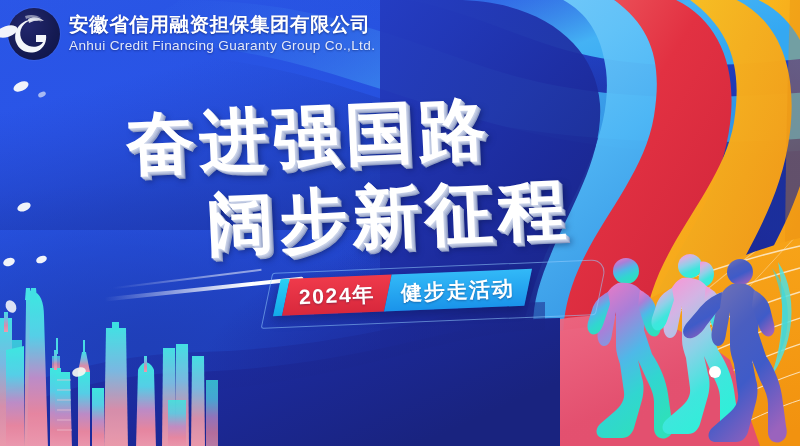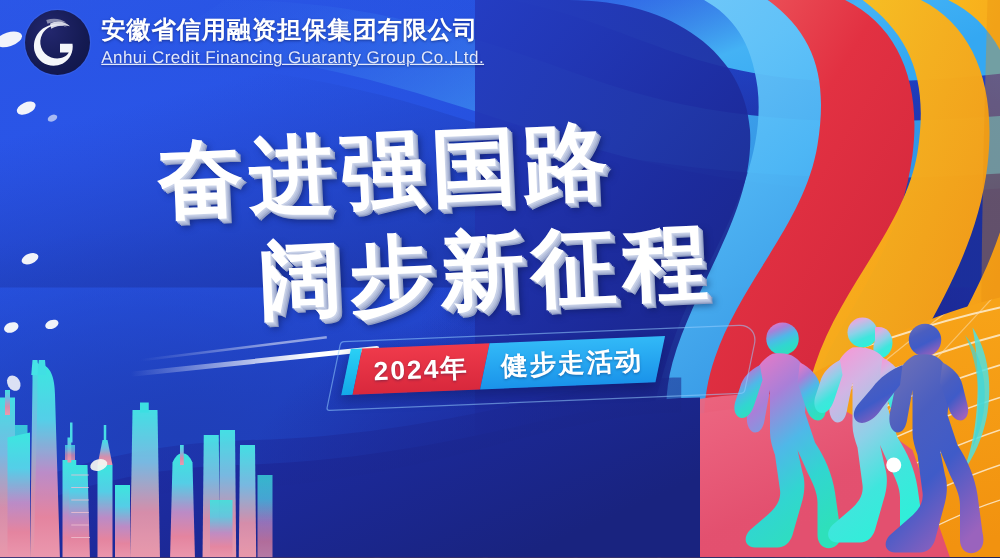--- a/index.html
+++ b/index.html
@@ -56,21 +56,21 @@
 
   
   .streak {
     position: absolute;
     background: linear-gradient(90deg, rgba(255,255,255,0) 0%, #ffffff 72%, #ffffff 100%);
   }
 
   
   .brand {
     position: absolute;
-    left: 20px;
+    left: 8px;
     top: 8px;
     display: flex;
     align-items: center;
     gap: 9px;
     z-index: 40;
   }
   .logo-mark {
     width: 52px; height: 52px;
     border-radius: 50%;
     background: radial-gradient(circle at 38% 32%, #23276e 0%, #141a52 60%, #0f1444 100%);
@@ -88,21 +88,20 @@
     text-shadow: 0 1px 2px rgba(8,16,70,.5);
     white-space: nowrap;
   }
   .brand-en {
     color: #e3e9fb;
     font-size: 13.6px;
     letter-spacing: .35px;
     margin-top: 5px;
     white-space: nowrap;
     text-shadow: 0 1px 2px rgba(8,16,70,.45);
-    text-decoration: underline;
   }
   .logo-swoosh {
     position: absolute;
     left: -4px; top: 26px;
     width: 22px; height: 11px;
     background: #f2f4fa;
     border-radius: 50%;
     transform: rotate(-18deg);
     z-index: 41;
   }

